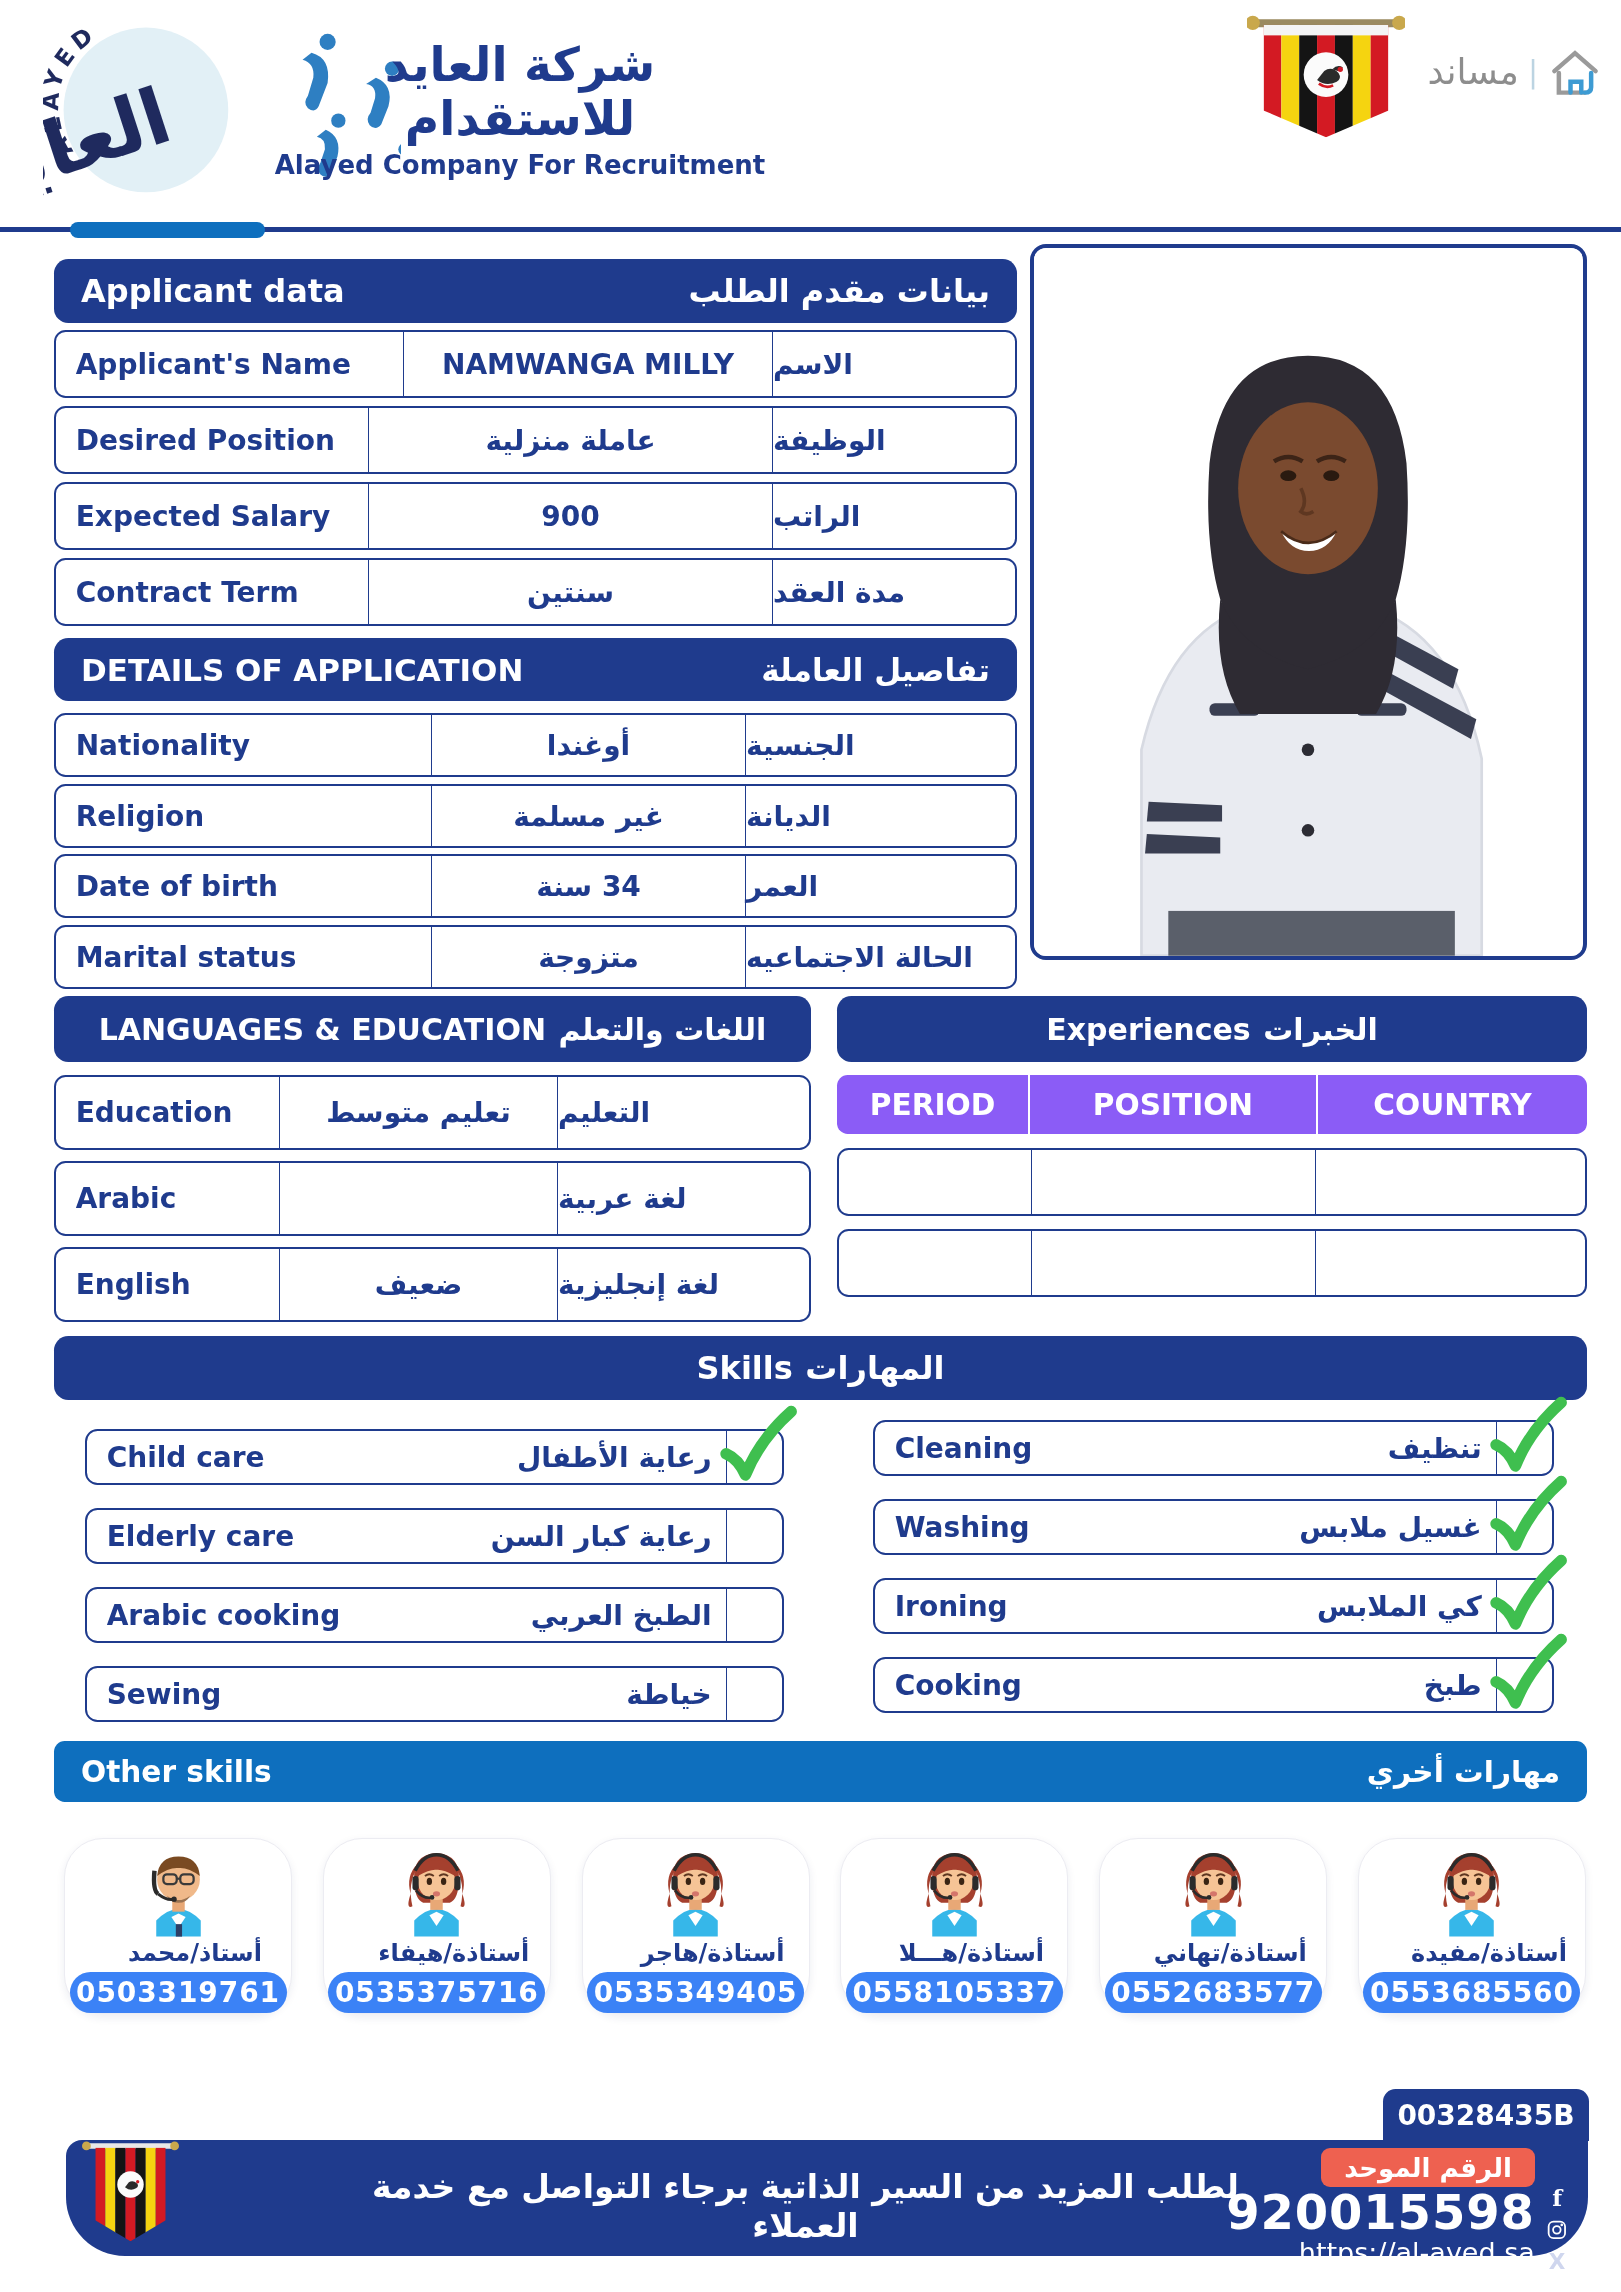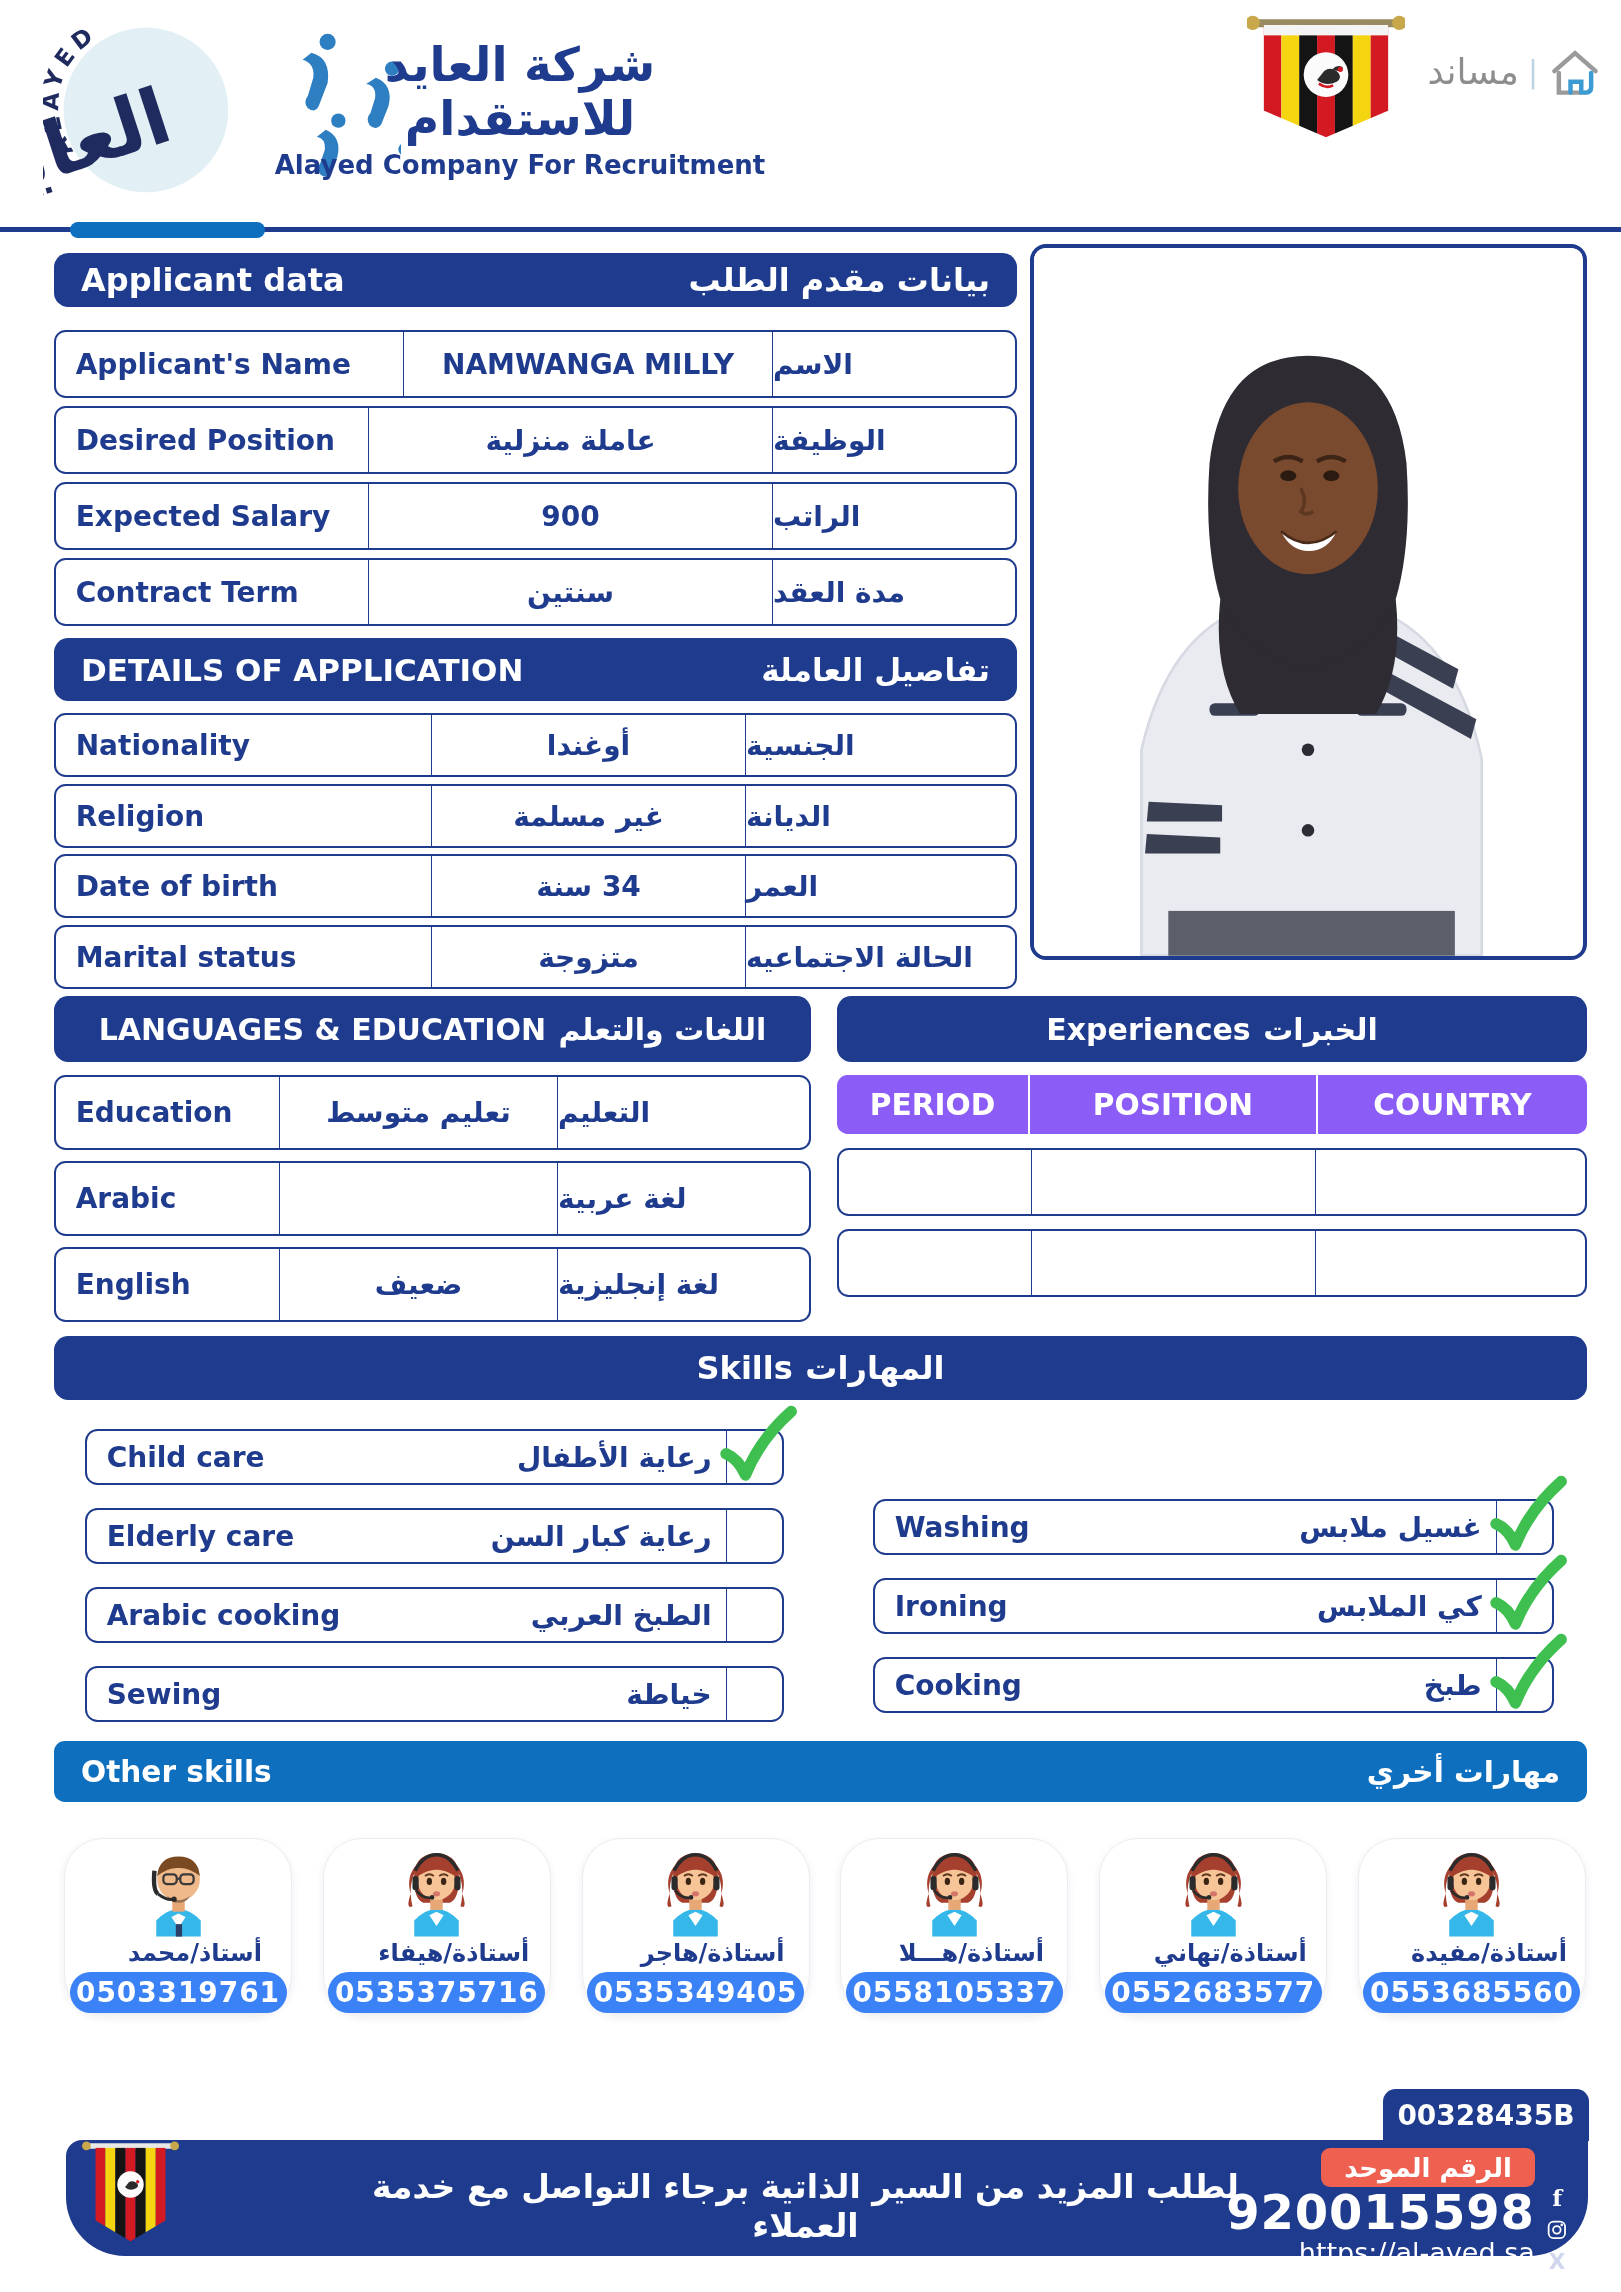--- a/index.html
+++ b/index.html
@@ -153,21 +153,21 @@
       <path d="M8 28 L31 8 L54 28" fill="none" stroke="#9a9a9a" stroke-width="5" stroke-linecap="round"></path>
       <path d="M13 30 V52 H42" fill="none" stroke="#9a9a9a" stroke-width="5" stroke-linecap="round"></path>
       <path d="M49 30 V46 Q49 52 42 52" fill="none" stroke="#3D9BD3" stroke-width="5" stroke-linecap="round"></path>
       <path d="M26 52 V40 H38 V52" fill="none" stroke="#3D9BD3" stroke-width="5" stroke-linecap="round"></path>
     </svg>
   </div>
 
   <div class="divider"></div>
   <div class="divider-accent"></div>
 
-  <div class="bar" style="position:absolute;left:54px;top:253px;width:963px;height:54px;font-size:32px;">
+  <div class="bar" style="position:absolute;left:54px;top:259px;width:963px;height:64px;font-size:32px;">
     <span>Applicant data</span>
     <span dir="rtl">بيانات مقدم الطلب</span>
   </div>
 
   <div class="row left-col-row" style="top:330px;">
     <div class="cell cell-en" style="width:348px;">Applicant's Name</div>
     <div class="cell cell-val">NAMWANGA MILLY</div>
     <div class="cell cell-ar" style="width:242px;">الاسم</div>
   </div>
   <div class="row left-col-row" style="top:406px;">
@@ -318,20 +318,29 @@
     </span>
   </div>
   <div class="skill-box" style="left:85px;top:1666px;width:699px;">
     <span class="skill-en">Sewing</span>
     <span class="skill-ar">خياطة</span>
     <span class="skill-checkcell">
       
     </span>
   </div>
 
+  <div class="skill-box" style="left:873px;top:1420px;width:681px;">
+    <span class="skill-en">Cleaning</span>
+    <span class="skill-ar">تنظيف</span>
+    <span class="skill-checkcell">
+      <svg class="check-mark" viewBox="0 0 100 100">
+        <path d="M16 60 Q30 66 38 84 Q54 44 90 12" stroke="#3FBF4F" stroke-width="13" fill="none" stroke-linecap="round" stroke-linejoin="round"></path>
+      </svg>
+    </span>
+  </div>
   <div class="skill-box" style="left:873px;top:1499px;width:681px;">
     <span class="skill-en">Washing</span>
     <span class="skill-ar">غسيل ملابس</span>
     <span class="skill-checkcell">
       <svg class="check-mark" viewBox="0 0 100 100">
         <path d="M16 60 Q30 66 38 84 Q54 44 90 12" stroke="#3FBF4F" stroke-width="13" fill="none" stroke-linecap="round" stroke-linejoin="round"></path>
       </svg>
     </span>
   </div>
   <div class="skill-box" style="left:873px;top:1578px;width:681px;">

